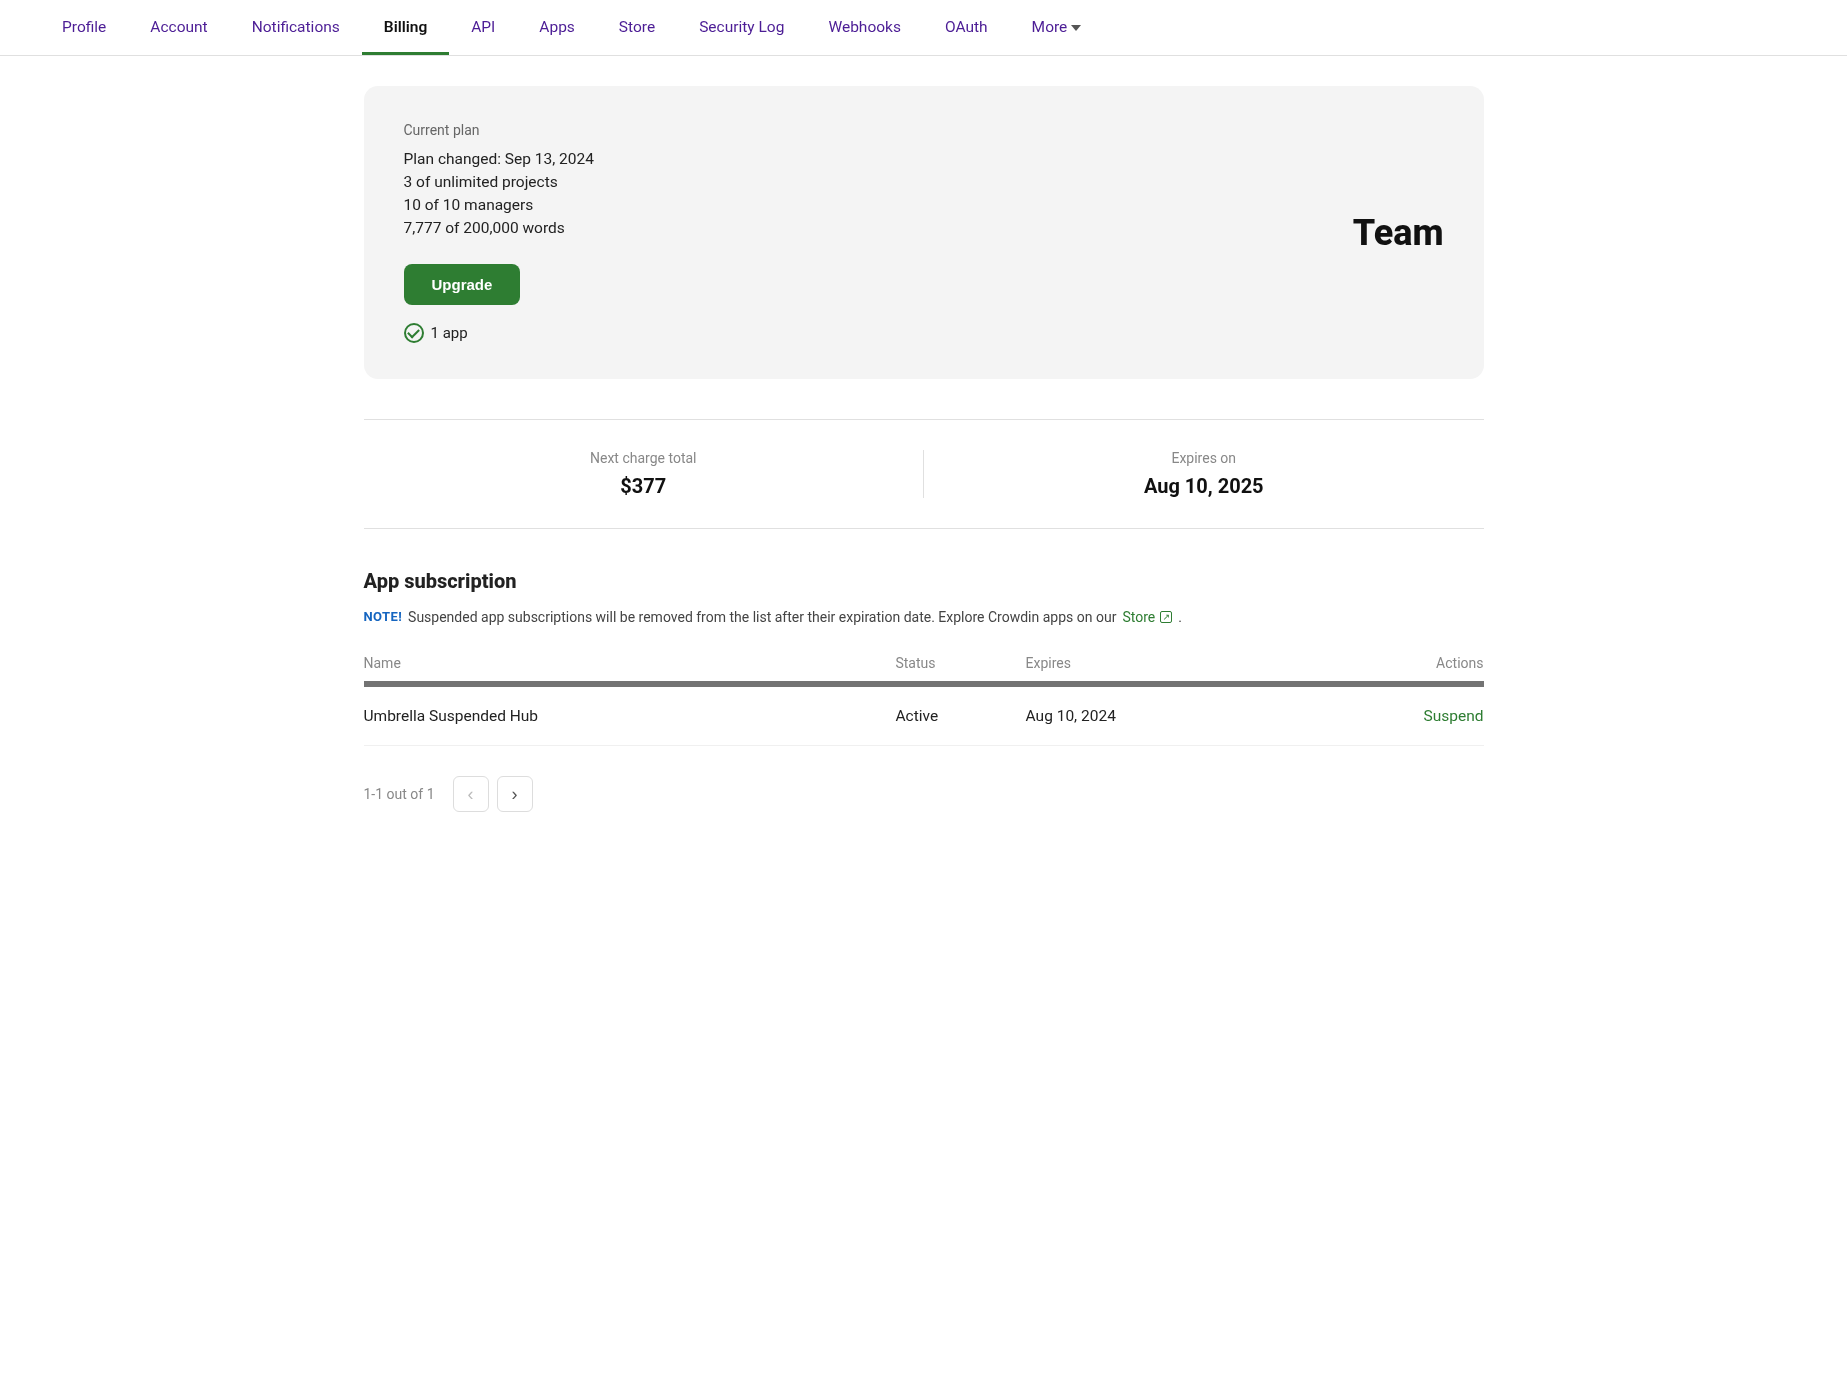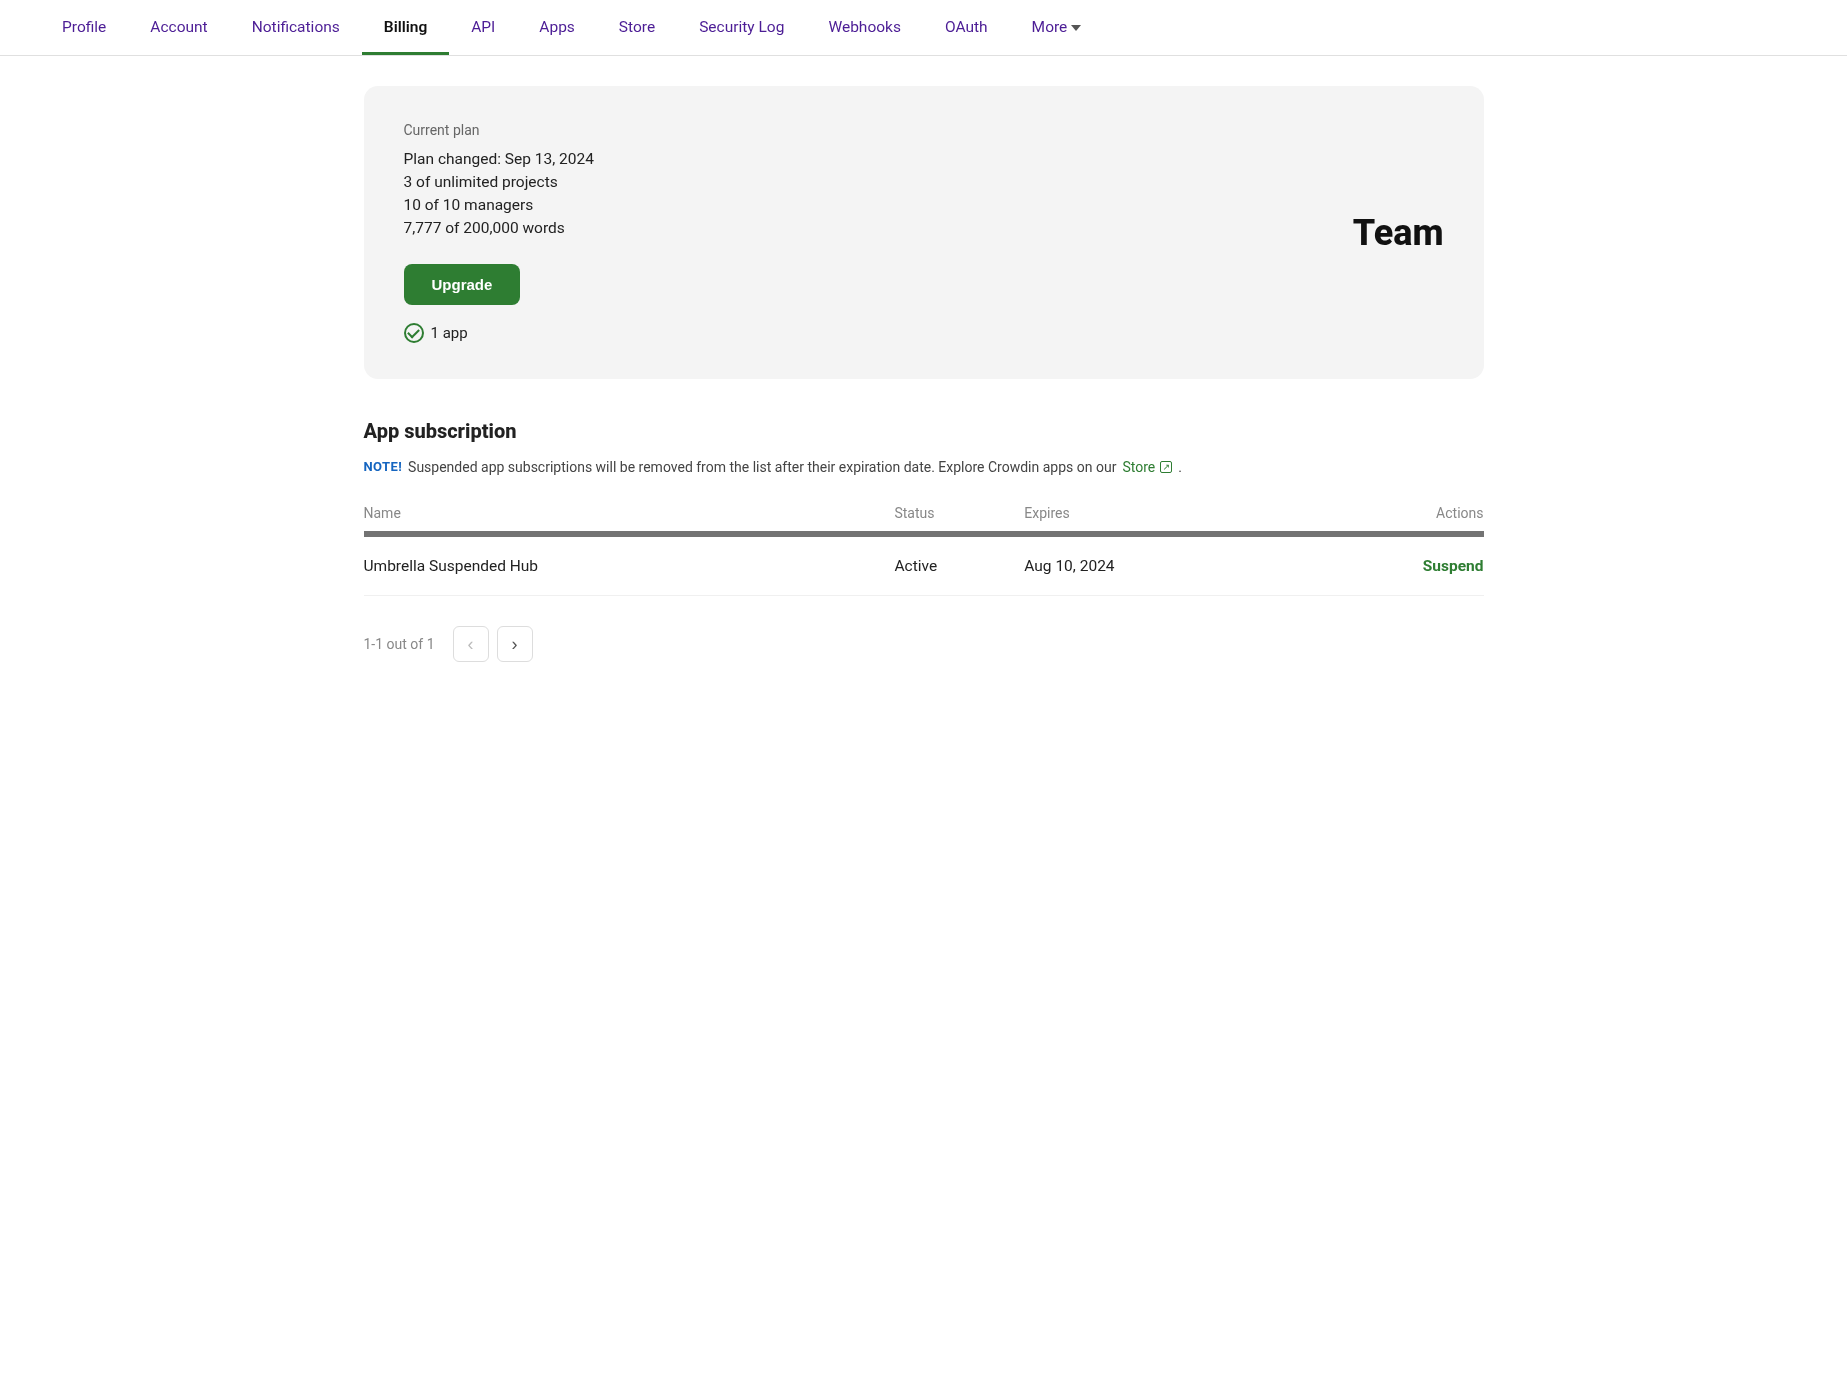--- a/index.html
+++ b/index.html
@@ -210,21 +210,21 @@
     .sub-table td {
       padding: 20px 0;
       font-size: 15.5px;
       border-bottom: 1px solid #f0f0f0;
     }
     .status-active {
       color: #222;
     }
     .action-suspend {
       color: #2e7d32;
-      font-weight: 700;
+      font-weight: 400;
       cursor: pointer;
       text-align: right;
     }
 
     
     .pagination {
       display: flex;
       align-items: center;
       gap: 8px;
       margin-top: 10px;
@@ -282,20 +282,30 @@
       <div class="plan-info-line">7,777 of 200,000 words</div>
       <button class="upgrade-btn">Upgrade</button>
       <div class="app-count">
         <span class="check-circle"></span>
         <span>1 app</span>
       </div>
     </div>
     <div class="plan-name">Team</div>
   </div>
 
+  <div class="charges-row">
+    <div class="charge-block">
+      <div class="charge-label">Next charge total</div>
+      <div class="charge-value">$377</div>
+    </div>
+    <div class="charge-block">
+      <div class="charge-label">Expires on</div>
+      <div class="charge-value">Aug 10, 2025</div>
+    </div>
+  </div>
 
   <div>
     <div class="section-title">App subscription</div>
     <div class="note-bar">
       <span class="note-label">NOTE!</span>
       <span>Suspended app subscriptions will be removed from the list after their expiration date. Explore Crowdin apps on our</span>
       <a class="store-link">
         <span>Store</span>
         <span class="ext-icon"></span>
       </a>

